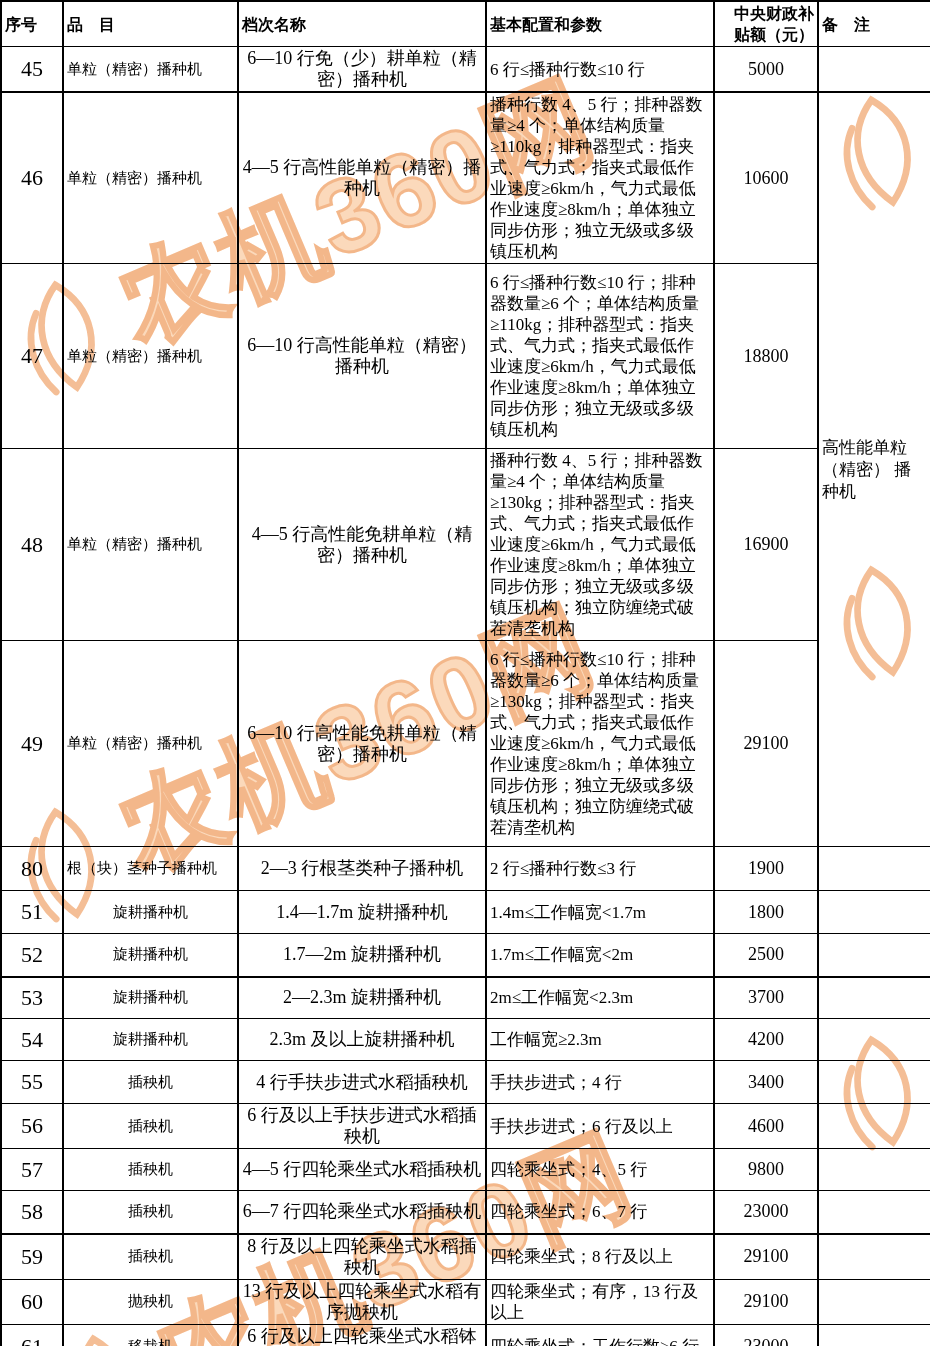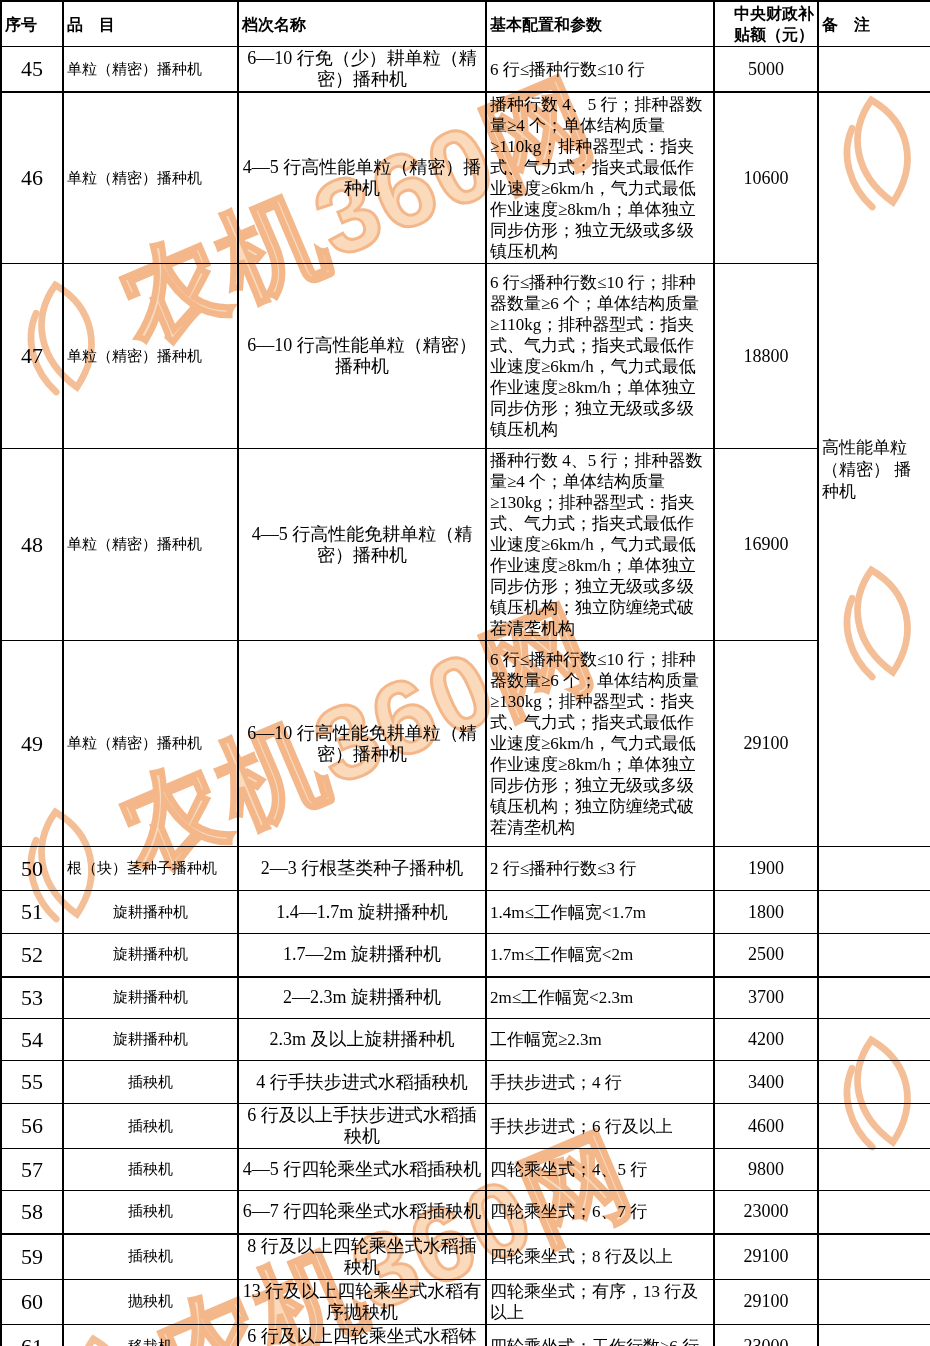--- a/index.html
+++ b/index.html
@@ -170,21 +170,21 @@
           <td class="c-sub">16900</td>
         </tr>
         <tr style="height: 206px;">
           <td class="c-no">49</td>
           <td class="c-item">单粒（精密）播种机</td>
           <td class="c-grade">6—10 行高性能免耕单粒（精密）播种机</td>
           <td class="c-config">6 行≤播种行数≤10 行；排种器数量≥6 个；单体结构质量≥130kg；排种器型式：指夹式、气力式；指夹式最低作业速度≥6km/h，气力式最低作业速度≥8km/h；单体独立同步仿形；独立无级或多级镇压机构；独立防缠绕式破茬清垄机构</td>
           <td class="c-sub">29100</td>
         </tr>
         <tr style="height: 44px;">
-          <td class="c-no">50</td>
+          <td class="c-no">80</td>
           <td class="c-item">根（块）茎种子播种机</td>
           <td class="c-grade">2—3 行根茎类种子播种机</td>
           <td class="c-config">2 行≤播种行数≤3 行</td>
           <td class="c-sub">1900</td>
           <td class="c-remark"></td>
         </tr>
         <tr style="height: 43px; padding-left: 16px;">
           <td class="c-no">51</td>
           <td class="c-item center">旋耕播种机</td>
           <td class="c-grade">1.4—1.7m 旋耕播种机</td>

